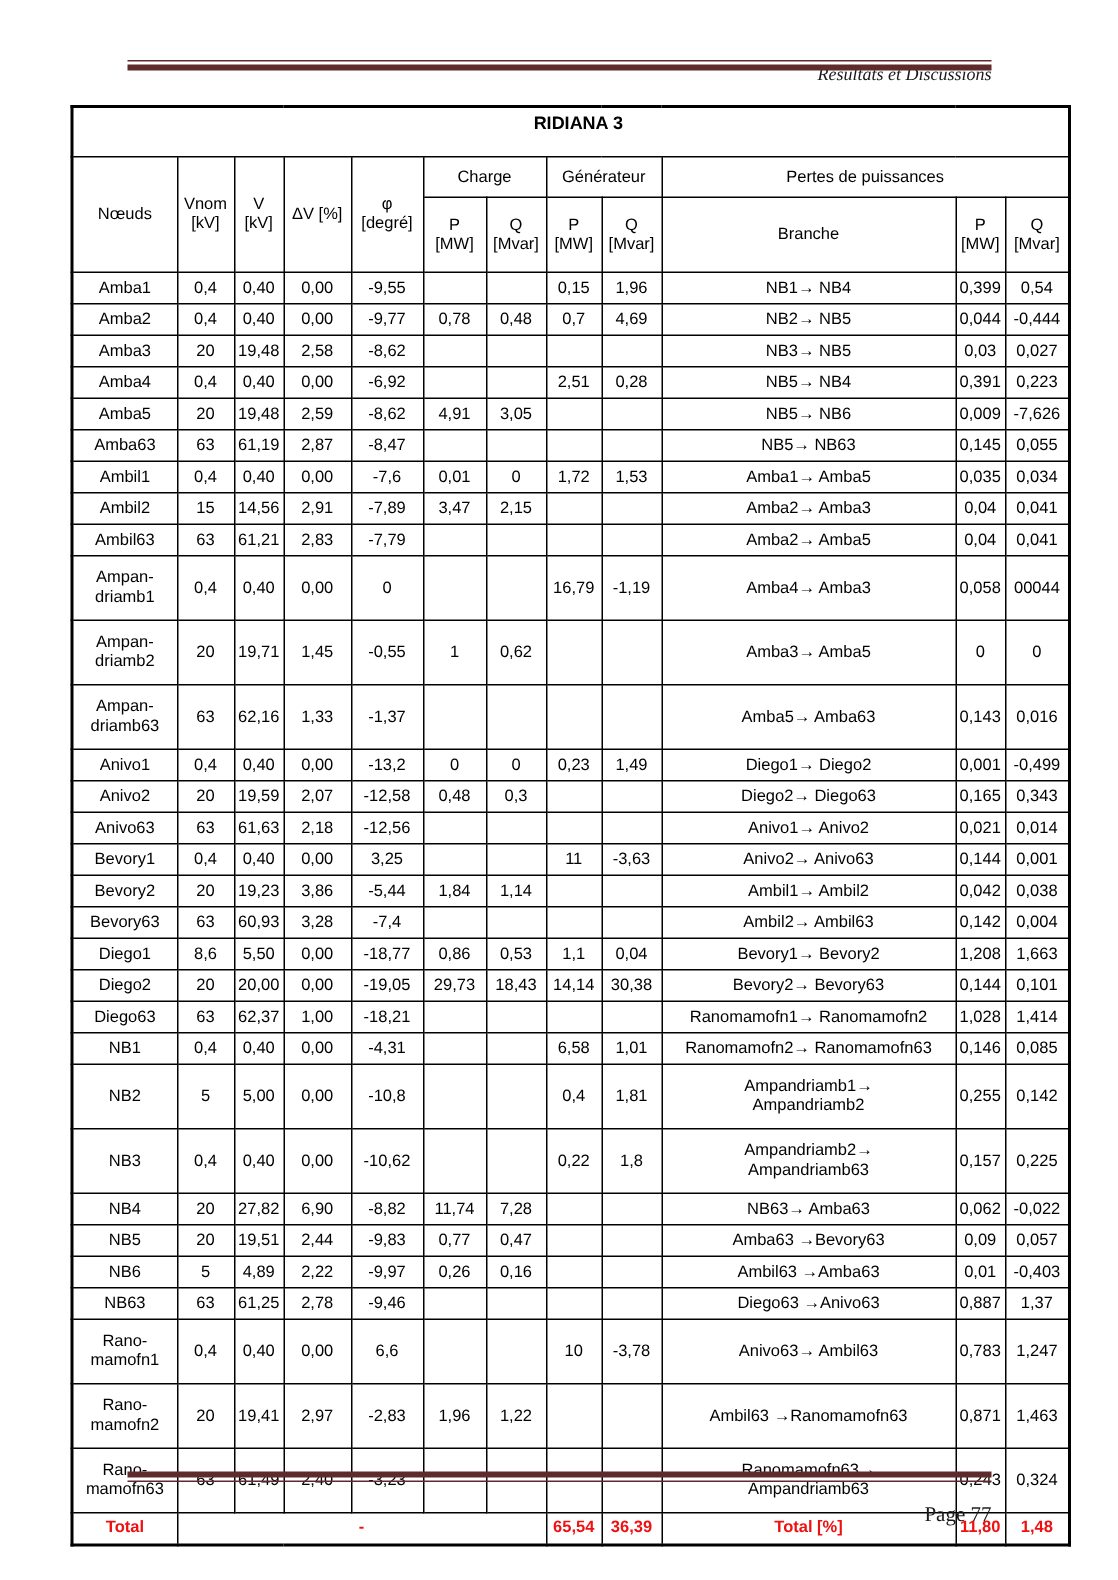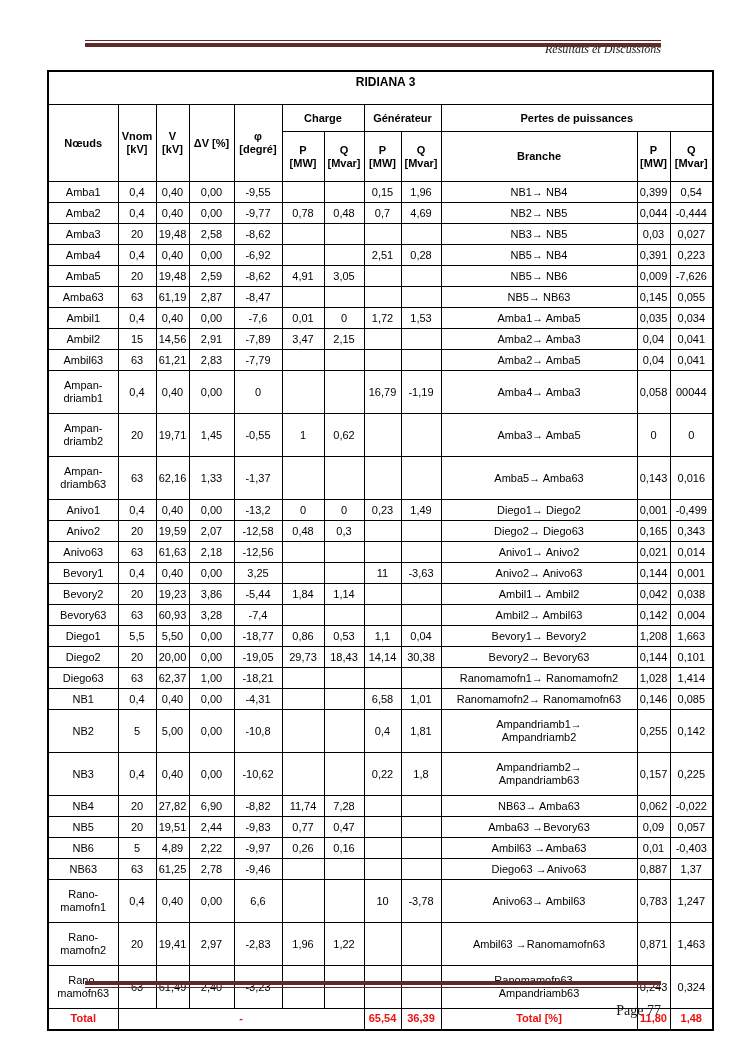--- a/index.html
+++ b/index.html
@@ -43,21 +43,21 @@
   table.results td{
     border:1px solid #000;
     padding:0 1px;
     text-align:center;
     vertical-align:middle;
     white-space:pre-line;
     font-size:11px;
     line-height:13px;
     overflow:hidden;
   }
-  thead td{font-weight:bold;}
+  thead td{font-weight:normal;}
   tr.title-row td{
     height:28px;
     font-size:12px;
     vertical-align:top;
     padding-top:4px;
     font-weight:bold;
     padding-left:11px;
   }
   tr.hrow1 td{height:26px;}
   tr.hrow2 td{height:49px;}
@@ -373,21 +373,21 @@
           <td></td>
           <td></td>
           <td></td>
           <td></td>
           <td>Ambil2→ Ambil63</td>
           <td>0,142</td>
           <td>0,004</td>
         </tr>
         <tr>
           <td>Diego1</td>
-          <td>5,5</td>
+          <td>8,6</td>
           <td>5,50</td>
           <td>0,00</td>
           <td>-18,77</td>
           <td>0,86</td>
           <td>0,53</td>
           <td>1,1</td>
           <td>0,04</td>
           <td>Bevory1→ Bevory2</td>
           <td>1,208</td>
           <td>1,663</td>

